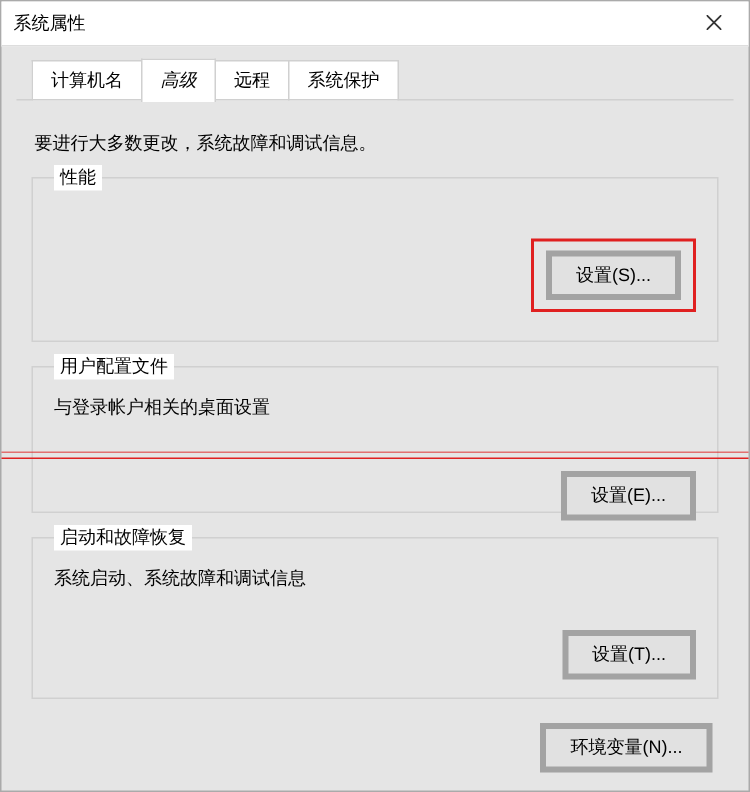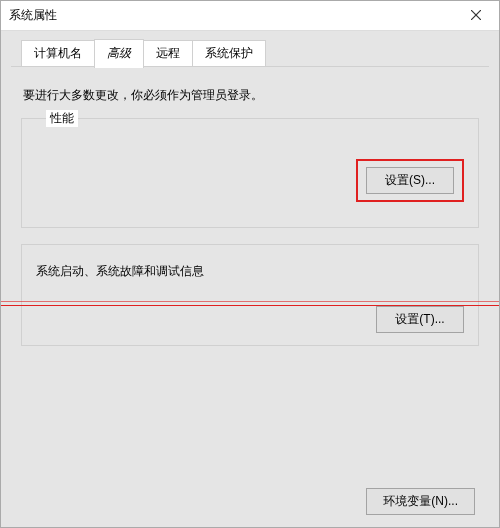--- a/index.html
+++ b/index.html
@@ -72,36 +72,36 @@
   }
   .desc { margin: 8px 0 14px 2px; }
   .group {
     border: 1px solid #d0d0d0;
     position: relative;
     padding: 14px 14px 12px 14px;
     margin-bottom: 16px;
   }
   .group .legend {
     position: absolute;
-    top: -9px; left: 24px;
+    top: -9px; left: 14px;
     background: #fff;
     padding: 0 4px;
     font-size: 12px;
   }
   .group .gdesc { margin: 4px 0 0 0; }
   .group .btnrow {
     text-align: right;
     margin-top: 30px;
   }
   .btn {
     display: inline-block;
     min-width: 88px;
     padding: 4px 16px;
     background: #e1e1e1;
-    border: 1px solid #a3a3a3;
+    border: 4px solid #a3a3a3;
     font-size: 12px;
     text-align: center;
     cursor: pointer;
   }
   .highlight-box {
     border: 2px solid #e02020;
     padding: 6px 8px;
     display: inline-block;
   }
   .bottom-btnrow {
@@ -143,33 +143,41 @@
   <div class="tabs">
     <div class="tab">计算机名</div>
     <div class="tab active">高级</div>
     <div class="tab">远程</div>
     <div class="tab">系统保护</div>
     <div class="tab-underline"></div>
   </div>
 
   <div class="content">
 
-    <div class="desc">要进行大多数更改，你必须作为管理员登录。</div>
+    <div class="desc">要进行大多数更改，系统故障和调试信息。</div>
 
     <div class="group perf">
       <div class="legend">性能</div>
       <div class="btnrow">
         <span class="highlight-box">
           <span class="btn">设置(S)...</span>
         </span>
       </div>
     </div>
 
+    <div class="group userprofile">
+      <div class="legend">用户配置文件</div>
+      <div class="gdesc">与登录帐户相关的桌面设置</div>
+      <div class="btnrow">
+        <span class="btn">设置(E)...</span>
+      </div>
+    </div>
 
     <div class="group recovery">
+      <div class="legend">启动和故障恢复</div>
       <div class="gdesc">系统启动、系统故障和调试信息</div>
       <div class="btnrow">
         <span class="btn">设置(T)...</span>
       </div>
     </div>
 
   </div>
 
   <div class="bottom-btnrow">
     <span class="btn">环境变量(N)...</span>

